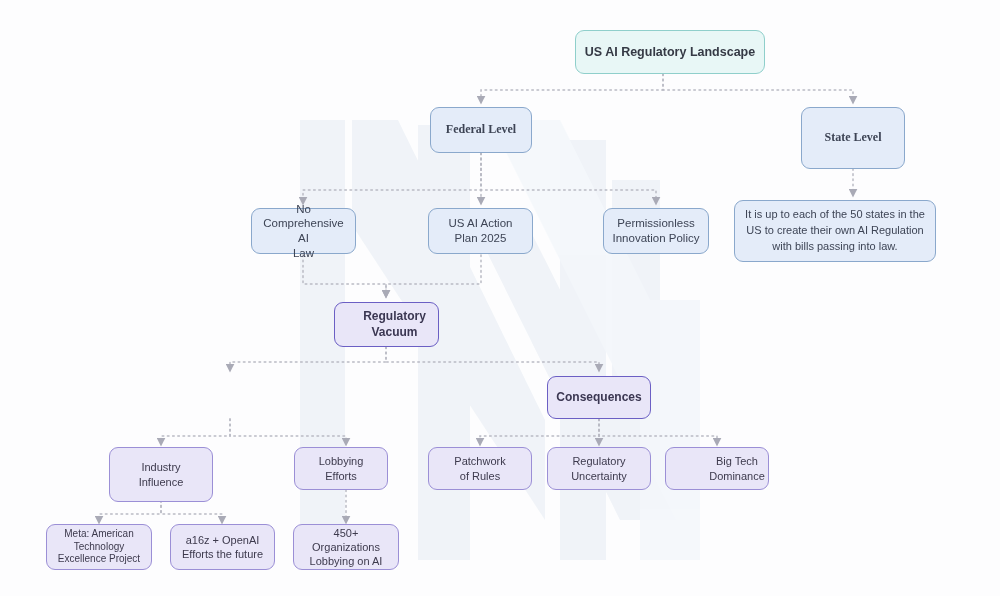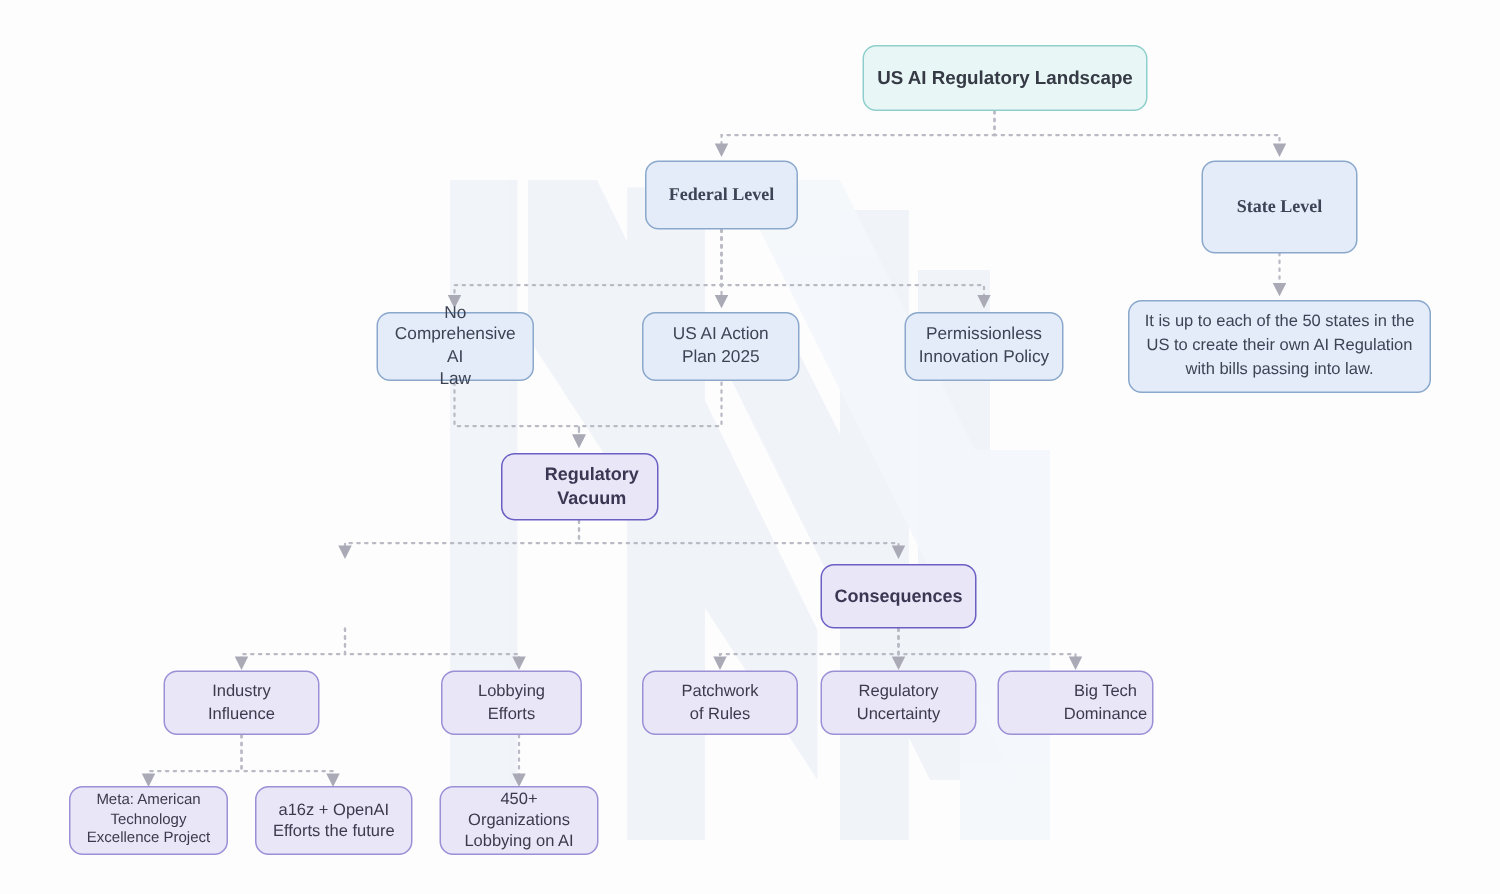--- a/index.html
+++ b/index.html
@@ -136,39 +136,39 @@
       <path d="M346,490 L346,521" marker-end="url(#arw)"></path>
     </g>
   </svg>
 
   <div class="node n-root" style="left:575px; top:30px; width:190px; height:44px;">US AI Regulatory Landscape</div>
 
   <div class="node n-blue bold" style="left:430px; top:107px; width:102px; height:46px;">Federal Level</div>
 
   <div class="node n-blue bold" style="left:801px; top:107px; width:104px; height:62px;">State Level</div>
 
-  <div class="node n-blue note" style="left:752px; top:200px; width:202px; height:62px;">It is up to each of the 50 states in the
+  <div class="node n-blue note" style="left:734px; top:200px; width:202px; height:62px;">It is up to each of the 50 states in the
 US to create their own AI Regulation
 with bills passing into law.</div>
 
   <div class="node n-blue" style="left:251px; top:208px; width:105px; height:46px;">No Comprehensive AI
 Law</div>
 
   <div class="node n-blue" style="left:428px; top:208px; width:105px; height:46px;">US AI Action
 Plan 2025</div>
 
   <div class="node n-blue" style="left:603px; top:208px; width:106px; height:46px;">Permissionless
 Innovation Policy</div>
 
   <div class="node n-purple bold strong" style="left:334px; top:302px; width:105px; height:45px;padding-left:24px;">Regulatory Vacuum</div>
 
 
   <div class="node n-purple bold strong" style="left:547px; top:376px; width:104px; height:43px;text-align:center;">Consequences</div>
 
-  <div class="node n-purple" style="left:109px; top:447px; width:104px; height:43px;">Industry Influence</div>
+  <div class="node n-purple" style="left:109px; top:447px; width:104px; height:55px;">Industry Influence</div>
 
   <div class="node n-purple" style="left:294px; top:447px; width:94px; height:43px;">Lobbying Efforts</div>
 
   <div class="node n-purple" style="left:428px; top:447px; width:104px; height:43px;">Patchwork
 of Rules</div>
 
   <div class="node n-purple" style="left:547px; top:447px; width:104px; height:43px;">Regulatory
 Uncertainty</div>
 
   <div class="node n-purple" style="left:665px; top:447px; width:104px; height:43px;padding-left:48px;">Big Tech

